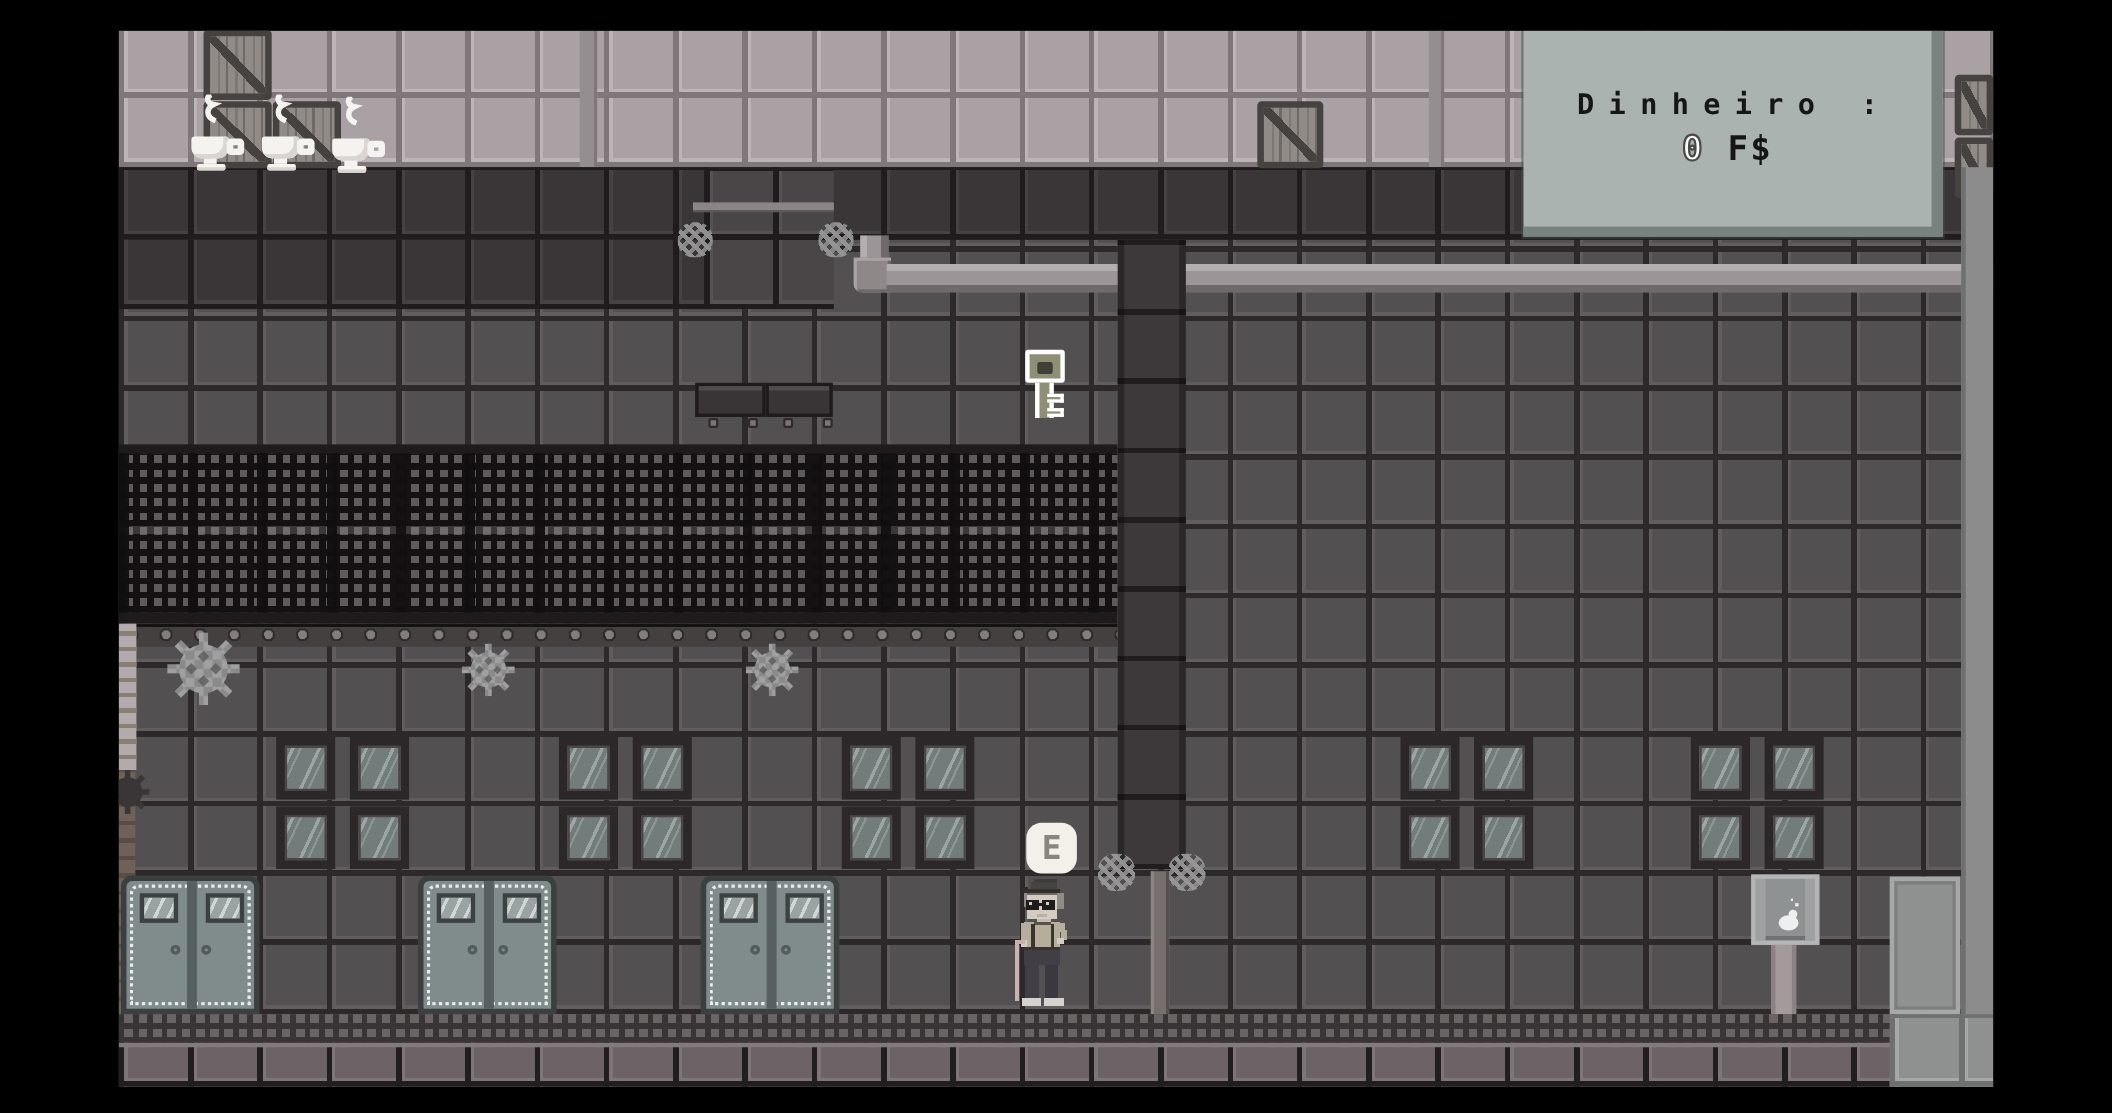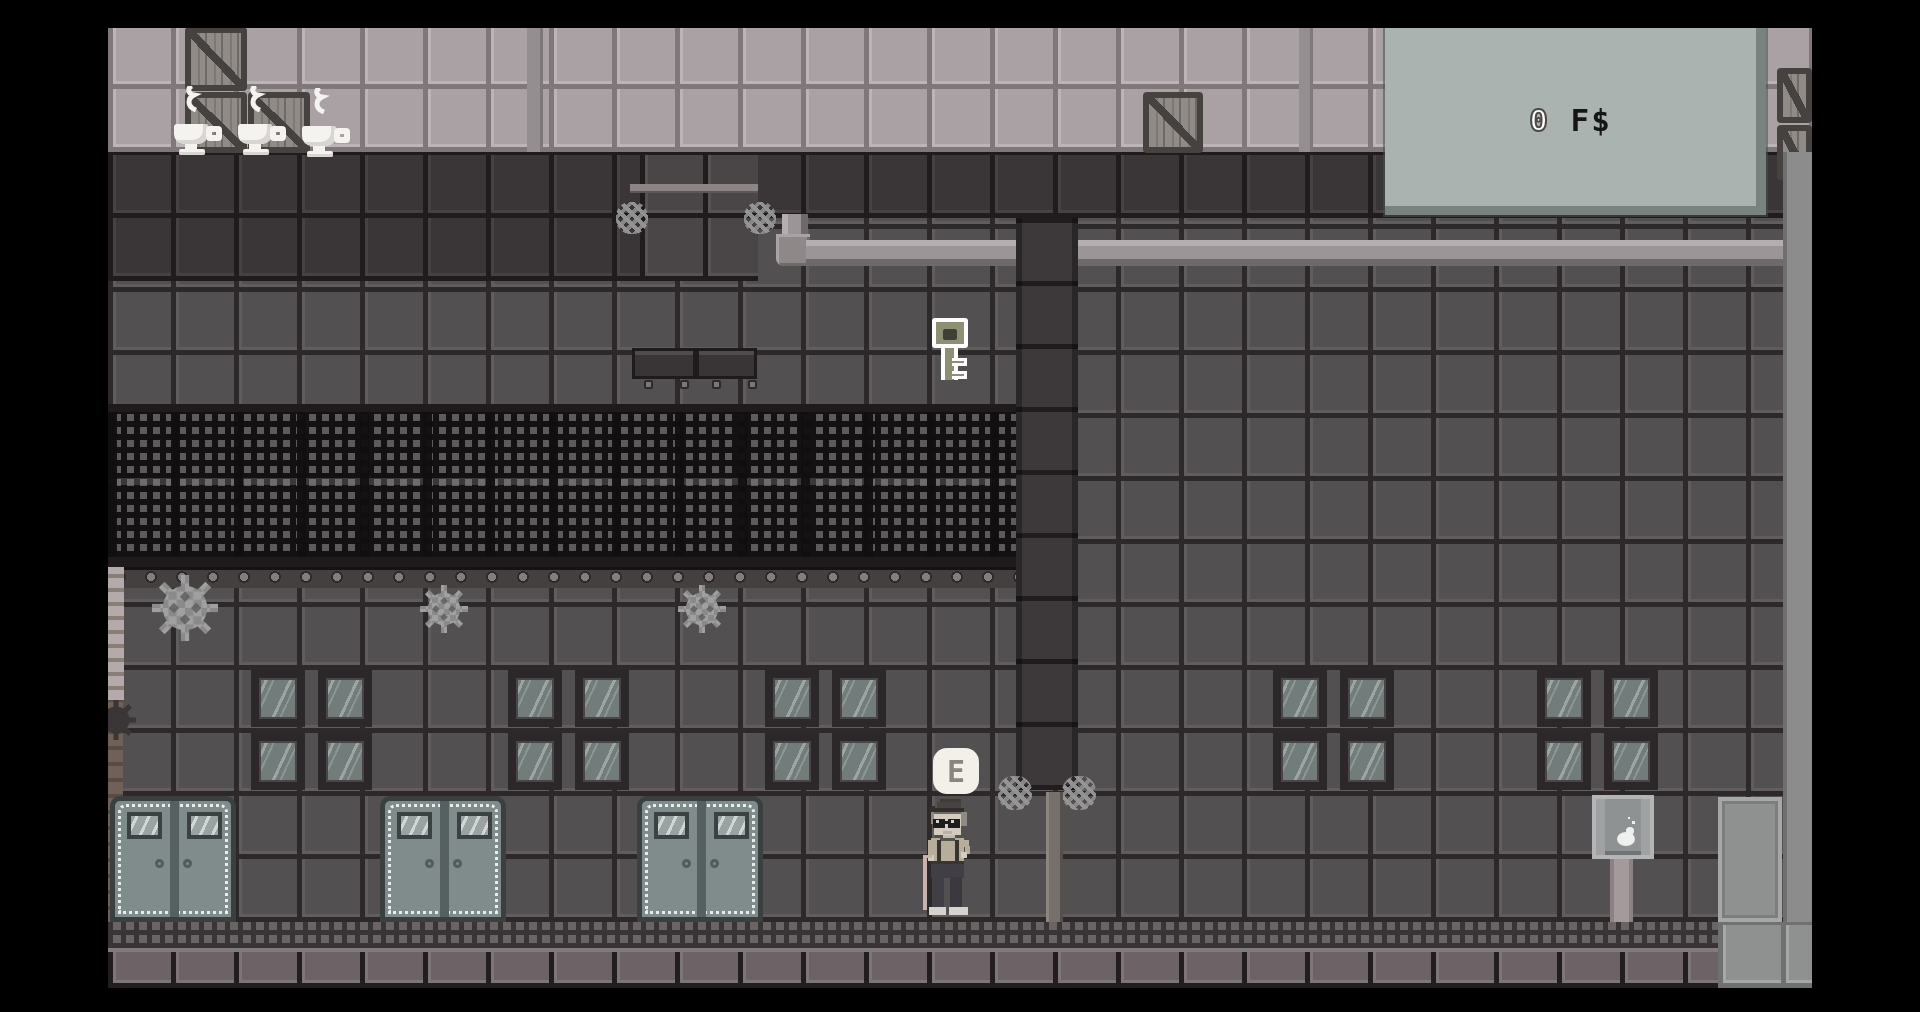--- a/index.html
+++ b/index.html
@@ -364,20 +364,21 @@
     <rect x="11" y="36" width="6.2" height="2.6" fill="#d6d3cf"></rect>
     <rect x="2.3" y="18.5" width="3" height="1.3" fill="#c9b2ae"></rect>
     <rect x="2.3" y="19.5" width="1.3" height="17.5" fill="#c9b2ae"></rect>
   </svg>
 
   <div class="abs bubble" style="left:825px;top:720px;width:46px;height:46px;">
     <span>E</span>
   </div>
 
   <div class="abs money-panel" style="left:1277px;top:0;width:381px;height:187px;">
+    <div class="money-line1">Dinheiro :</div>
     <div class="money-line2">
       <span class="money-zero">0</span>
       <span>F$</span>
     </div>
   </div>
 
  </div>
 </div>
 
 </body></html>

